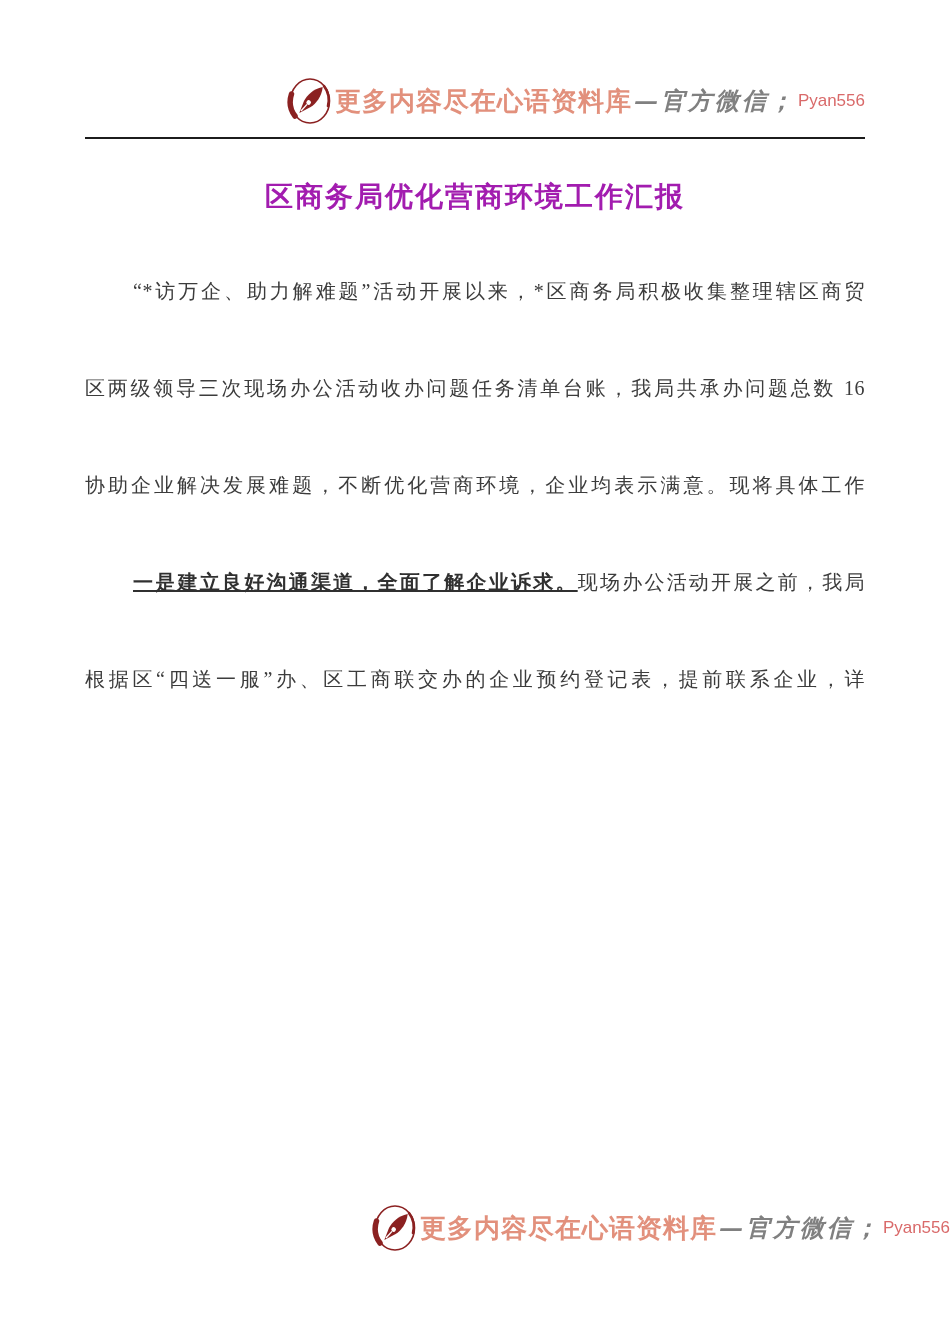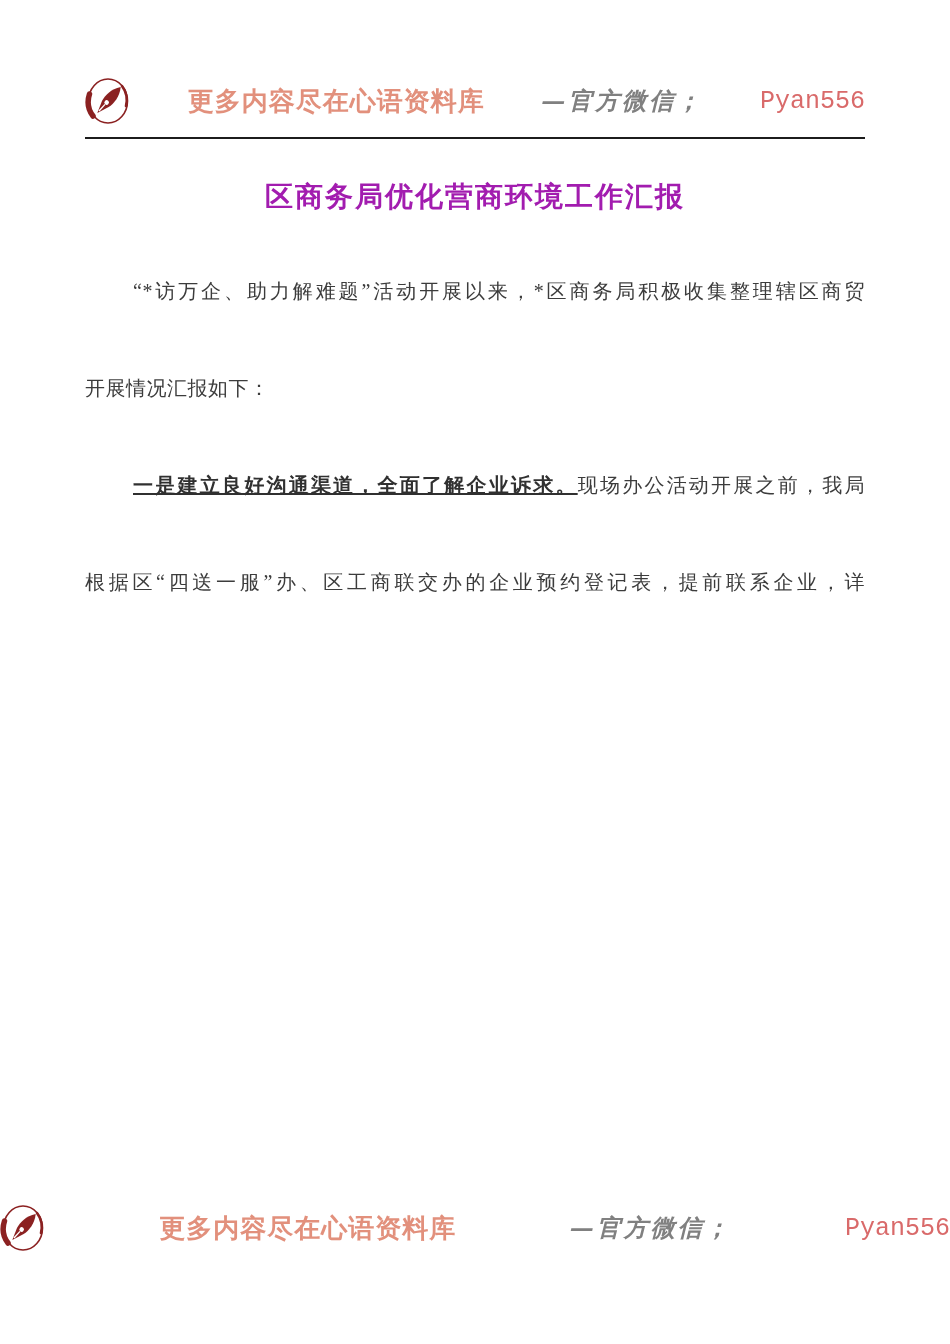--- a/index.html
+++ b/index.html
@@ -9,44 +9,44 @@
     height: 1344px;
     position: relative;
     font-family: "Liberation Serif", "DejaVu Serif", serif;
     overflow: hidden;
   }
 
   
   .brand-row {
     display: flex;
     align-items: center;
-    justify-content: space-between;
-    gap: 19px;
+    justify-content: flex-end;
+    gap: 2px;
     white-space: nowrap;
   }
   .brand-logo { flex: 0 0 auto; display: block; }
   .brand-primary {
     font-size: 26px;
     font-weight: 700;
     color: #e2907c;
     letter-spacing: 1px;
     font-family: "Liberation Serif", "DejaVu Serif", serif;
   }
   .brand-sep {
     font-size: 24px;
     color: #808080;
     font-style: italic;
     letter-spacing: 3px;
     font-family: "DejaVu Serif", serif;
     font-weight: bold;
   }
   .brand-account {
-    font-size: 25px;
+    font-size: 17px;
     color: #d96a6a;
-    font-family: Liberation Mono, monospace;
+    font-family: Liberation Sans, sans-serif;
   }
 
   .page-header {
     position: absolute;
     top: 76px;
     left: 85px;
     width: 780px;
   }
   .header-rule {
     position: absolute;
@@ -119,21 +119,22 @@
     <span class="brand-sep">—官方微信；</span>
     <span class="brand-account">Pyan556</span>
   </div>
 </header>
 <hr class="header-rule">
 
 <main>
   <h1 class="doc-title">区商务局优化营商环境工作汇报</h1>
   <div class="doc-body">
       <div class="doc-line indent fill"><span class="seg">“*访万企、助力解难题”活动开展以来，*区商务局积极收集整理辖区商贸</span></div>
-      <div class="doc-line"><span class="seg">开展情况汇报如下：</span></div>
+      <div class="doc-line fill"><span class="seg">区两级领导三次现场办公活动收办问题任务清单台账，我局共承办问题总数 16</span></div>
+      <div class="doc-line fill"><span class="seg">协助企业解决发展难题，不断优化营商环境，企业均表示满意。现将具体工作</span></div>
       <div class="doc-line indent fill"><span class="seg bold">一是建立良好沟通渠道，全面了解企业诉求。</span><span class="seg">现场办公活动开展之前，我局</span></div>
       <div class="doc-line fill"><span class="seg">根据区“四送一服”办、区工商联交办的企业预约登记表，提前联系企业，详</span></div>
     </div>
 </main>
 
 <footer class="page-footer">
   <div class="brand-row">
     <svg class="brand-logo" width="46" height="50" viewBox="0 0 46 50" aria-hidden="true">
       <ellipse cx="23" cy="25" rx="19.5" ry="22" fill="#ffffff" stroke="#8b2121" stroke-width="1.6"></ellipse>
       <path d="M8 40 A 19.5 22 0 0 1 4.5 18" stroke="#8b2121" stroke-width="5.5" fill="none" stroke-linecap="round"></path>

